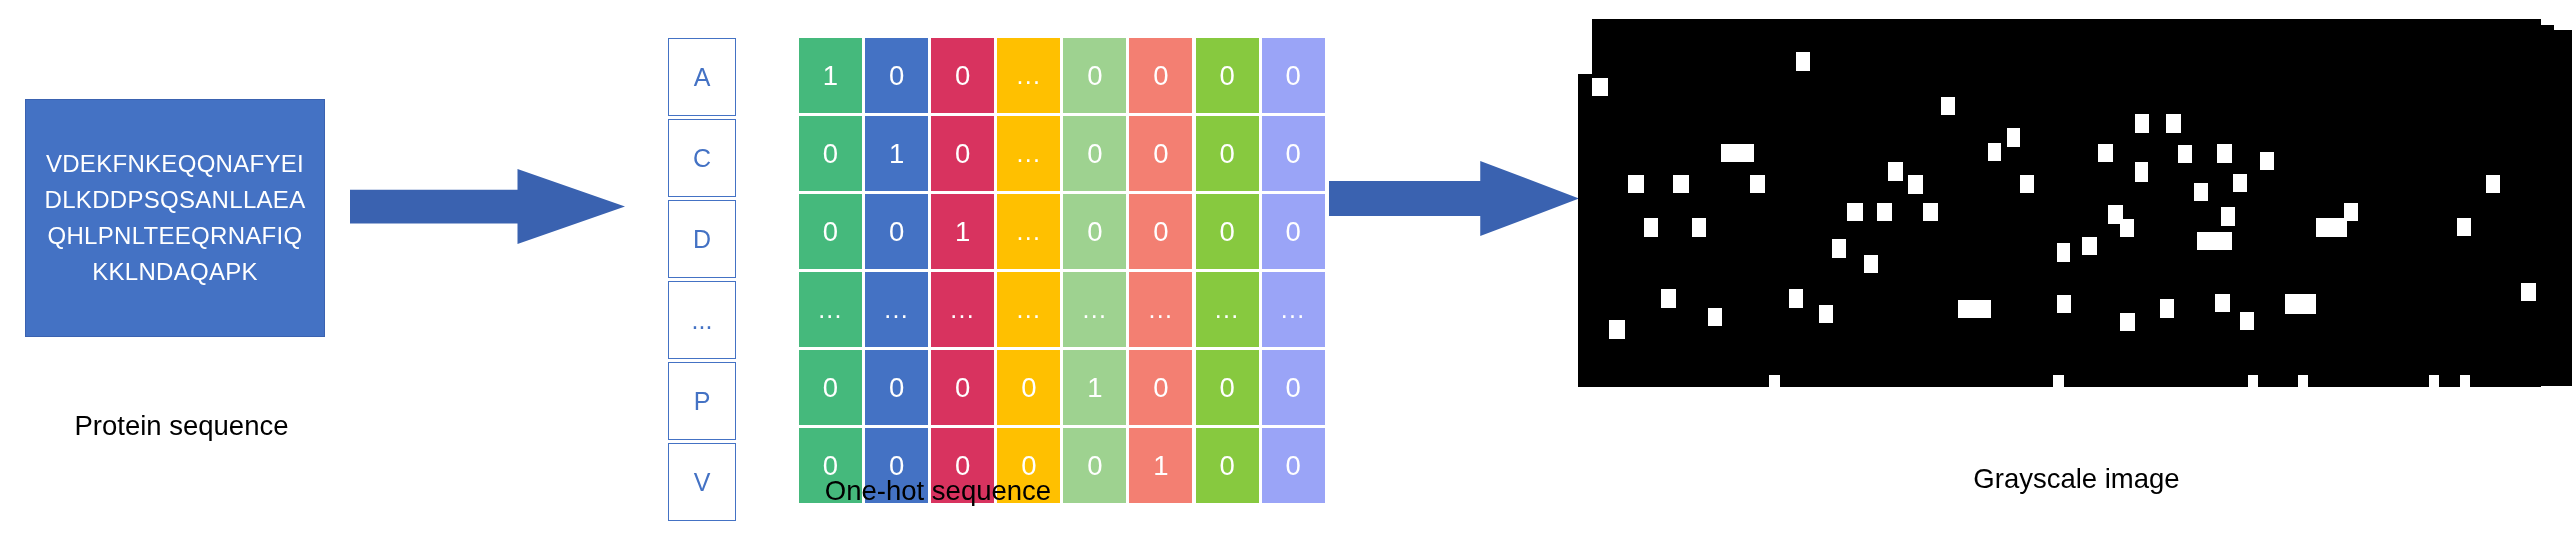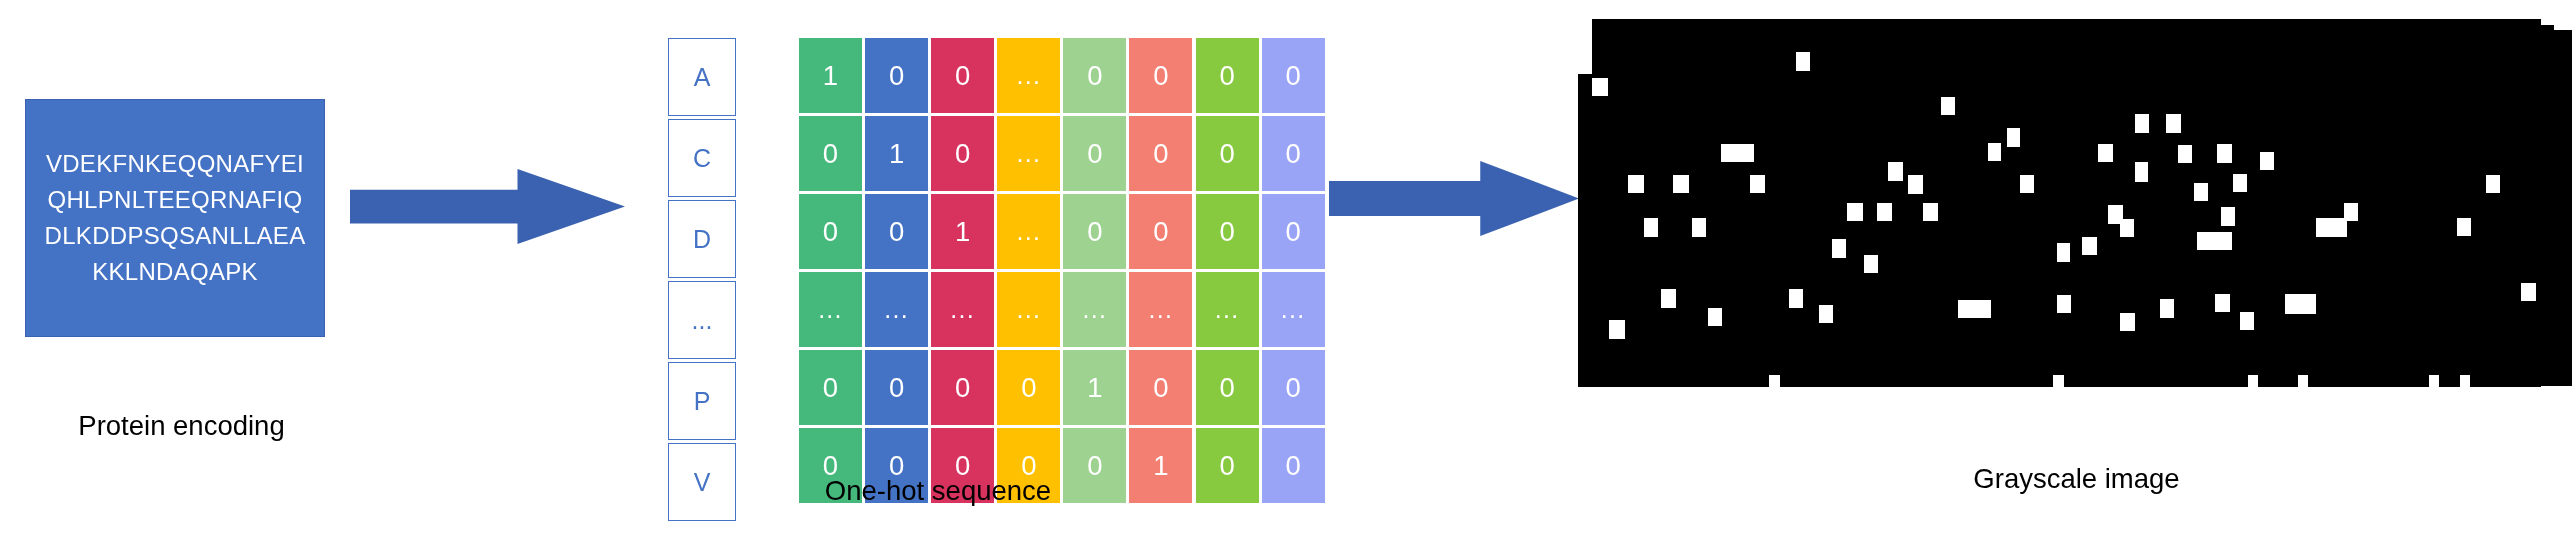--- a/index.html
+++ b/index.html
@@ -153,26 +153,26 @@
     font-size: 27.5px;
     color: #000000;
   }
 </style>
 </head>
 <body>
 
 <div id="seq-panel">
   <div id="seq-box">
     <div class="seq-line">VDEKFNKEQQNAFYEI</div>
+    <div class="seq-line">DLKDDPSQSANLLAEA</div>
     <div class="seq-line">QHLPNLTEEQRNAFIQ</div>
-    <div class="seq-line">DLKDDPSQSANLLAEA</div>
     <div class="seq-line">KKLNDAQAPK</div>
   </div>
 </div>
-<div id="seq-caption">Protein encoding</div>
+<div id="seq-caption">Protein sequence</div>
 
 <div class="arrow" id="arrow-1">
   <svg viewBox="0 0 440 120" preserveAspectRatio="none" aria-hidden="true">
     <polygon points="0,33 268,33 268,0 440,60 268,120 268,87 0,87" fill="#3A62B0"></polygon>
   </svg>
 </div>
 
 <div id="onehot-panel">
   <div id="onehot-wrap">
     <div id="label-col">

